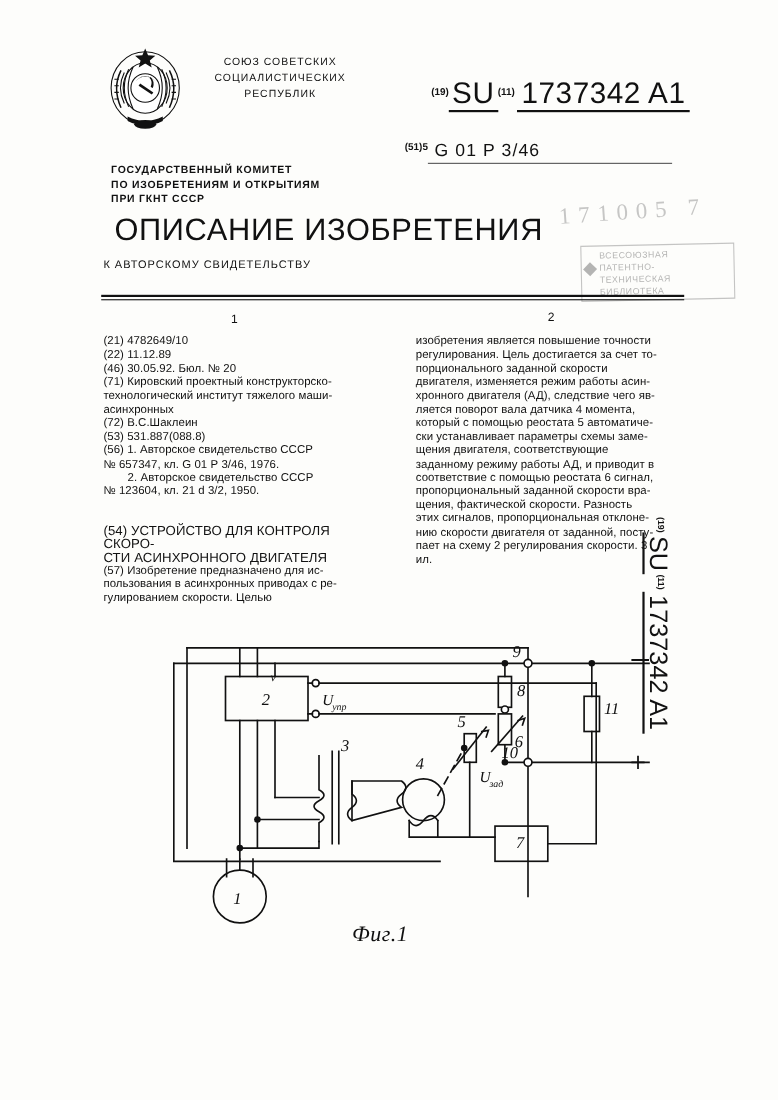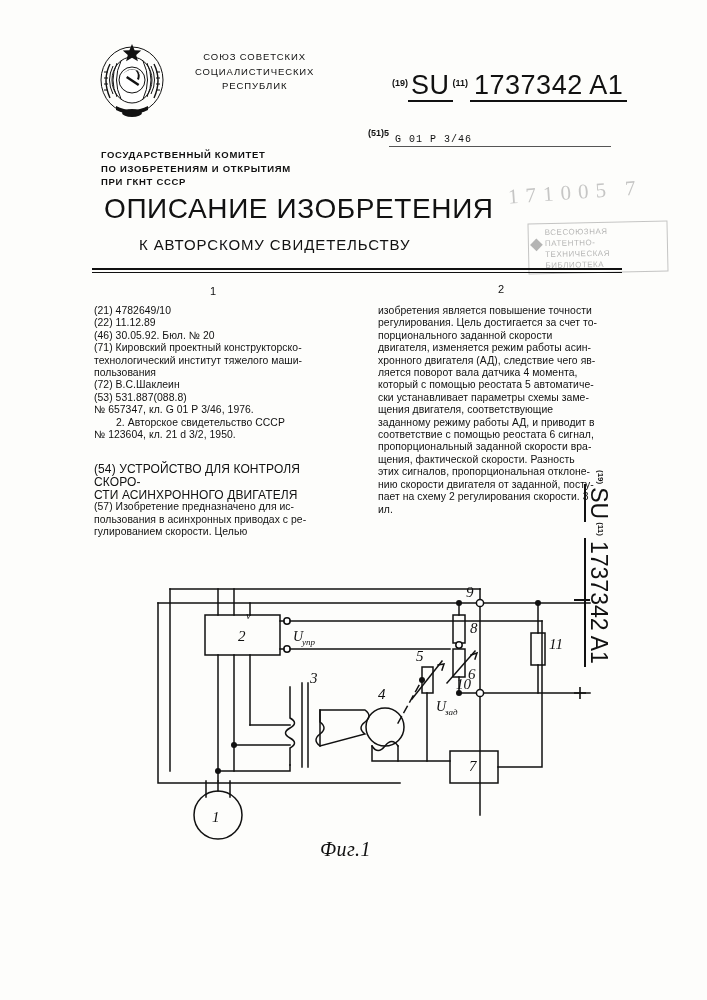--- a/index.html
+++ b/index.html
@@ -21,35 +21,35 @@
   }
   .country div{white-space:nowrap;}
 
   .numline{position:absolute;left:368px;top:70px;width:310px;margin-left:24px;}
   .numline .sm{font-size:9px;font-weight:700;vertical-align:8px;}
   .numline .su{font-size:27px;letter-spacing:.5px;border-bottom:2px solid #111;padding:0 3px;}
   .numline .pnum{font-size:27px;letter-spacing:.5px;border-bottom:2px solid #111;padding:0 4px;margin-left:2px;}
 
   .ipcline{position:absolute;left:368px;top:128px;width:310px;}
   .ipcline .sm{font-size:9px;font-weight:700;vertical-align:6px;}
-  .ipcline .ipc{font-size:10px;letter-spacing:1px;border-bottom:1.6px solid #555;padding:0 6px 1px 6px;display:inline-block;min-width:210px;font-family:Liberation Mono, monospace;}
+  .ipcline .ipc{font-size:16px;letter-spacing:1px;border-bottom:1.6px solid #555;padding:0 6px 1px 6px;display:inline-block;min-width:210px;}
 
   .committee{
     position:absolute;left:101px;top:148px;
     font-size:9.5px;letter-spacing:.7px;line-height:13.5px;font-weight:700;
   }
   .committee div{white-space:nowrap;}
 
   .doctitle{
     position:absolute;left:104px;top:193px;
     font-size:28px;letter-spacing:.6px;font-weight:400;white-space:nowrap;
   }
   .docsub{
     position:absolute;left:94px;top:236px;
-    font-size:15px;letter-spacing:.9px;white-space:nowrap;margin-left:45px;
+    font-size:10px;letter-spacing:.9px;white-space:nowrap;
   }
 
   
   .penmark{
     position:absolute;left:508px;top:180px;
     font-size:21px;color:#9a9a9a;letter-spacing:7px;
     font-family:"Liberation Serif", serif;opacity:.55;
     transform:rotate(-4deg);white-space:nowrap;
   }
   .libstamp{
@@ -168,23 +168,24 @@
 
   <div class="colnum l">1</div>
   <div class="colnum r">2</div>
 
   <div class="col left">
     <p>(21) 4782649/10</p>
     <p>(22) 11.12.89</p>
     <p>(46) 30.05.92. Бюл. № 20</p>
     <p>(71) Кировский  проектный  конструкторско-</p>
     <p>технологический институт тяжелого маши-</p>
-    <p>пользования</p>
+    <p>асинхронных</p>
     <p>(72) В.С.Шаклеин</p>
     <p>(53) 531.887(088.8)</p>
+    <p>(56) 1. Авторское свидетельство СССР</p>
     <p>№ 657347, кл. G 01 Р 3/46, 1976.</p>
     <p><span class="indent"></span><span>2. Авторское свидетельство СССР</span></p>
     <p>№ 123604, кл. 21 d 3/2, 1950.</p>
     <div class="gap"></div>
     <div class="gap"></div>
     <p class="title54">(54) УСТРОЙСТВО ДЛЯ КОНТРОЛЯ СКОРО-</p>
     <p class="title54">СТИ АСИНХРОННОГО ДВИГАТЕЛЯ</p>
     <p>(57) Изобретение  предназначено  для  ис-</p>
     <p>пользования в асинхронных приводах с ре-</p>
     <p>гулированием      скорости.      Целью</p>

